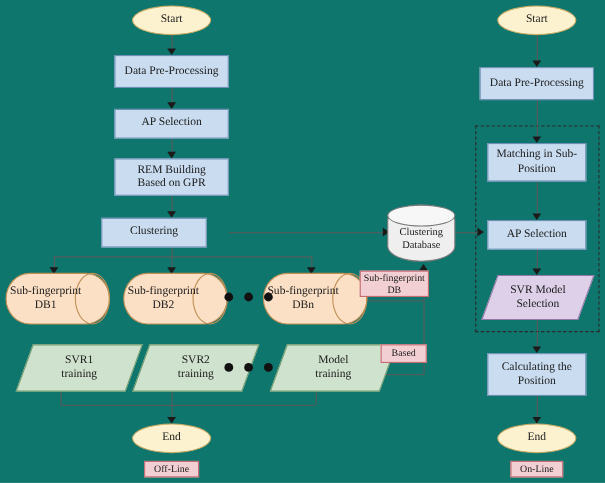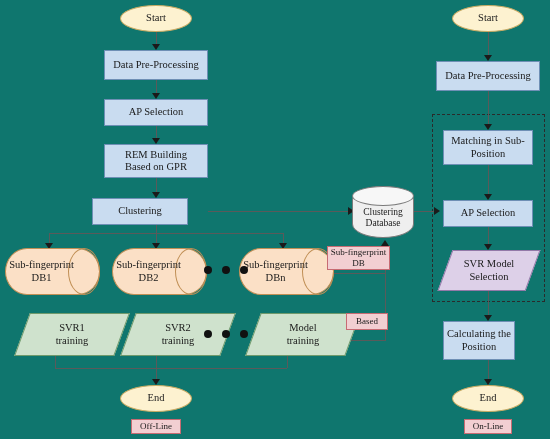--- a/index.html
+++ b/index.html
@@ -305,21 +305,21 @@
 
   <div class="node para purple" style="left:445px;top:250px;width:88px;height:41px;white-space:pre-line;">
     <span class="para-shape"></span>
     <span class="para-label">SVR Model
 Selection</span>
   </div>
 
   <div class="ln lnv" style="left:488px;top:291px;height:26px;"></div>
   <div class="arrow down" style="left:484px;top:315px;"></div>
 
-  <div class="node process" style="left:443px;top:321px;width:72px;height:39px;white-space:pre-line;">
+  <div class="node process" style="left:443px;top:321px;width:90px;height:39px;white-space:pre-line;">
     <span>Calculating the
 Position</span>
   </div>
 
   <div class="ln lnv" style="left:488px;top:360px;height:25px;"></div>
   <div class="arrow down" style="left:484px;top:379px;"></div>
 
   <div class="node terminator" style="left:452px;top:385px;width:72px;height:27px;">
     <span>End</span>
   </div>

